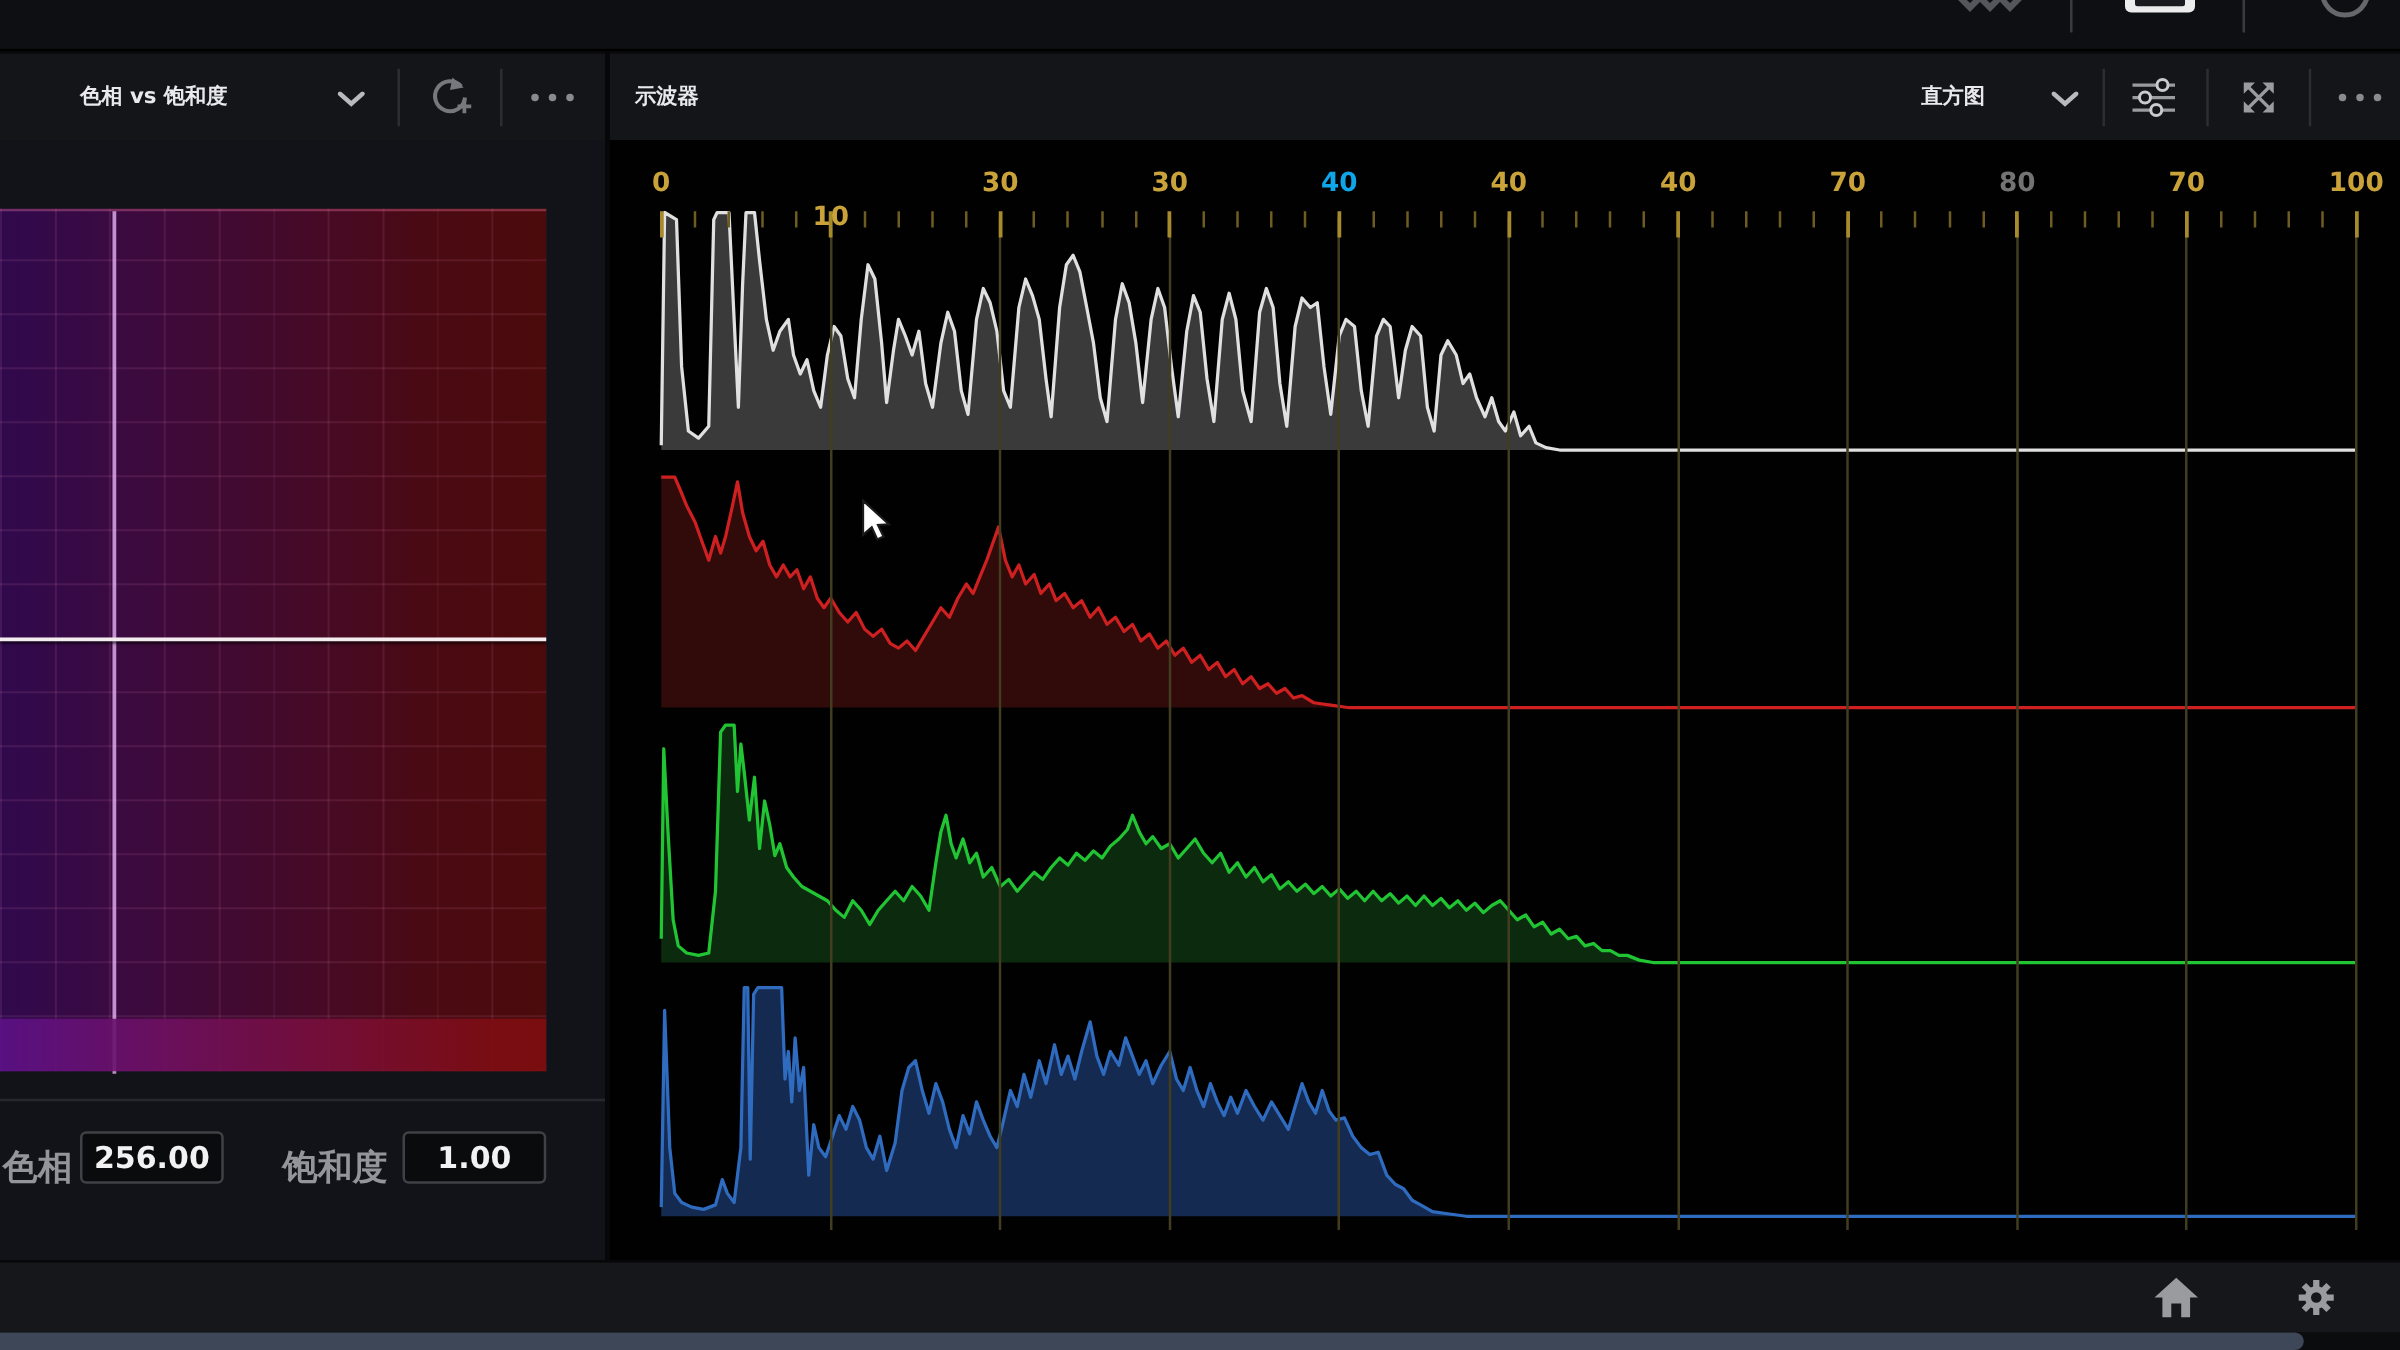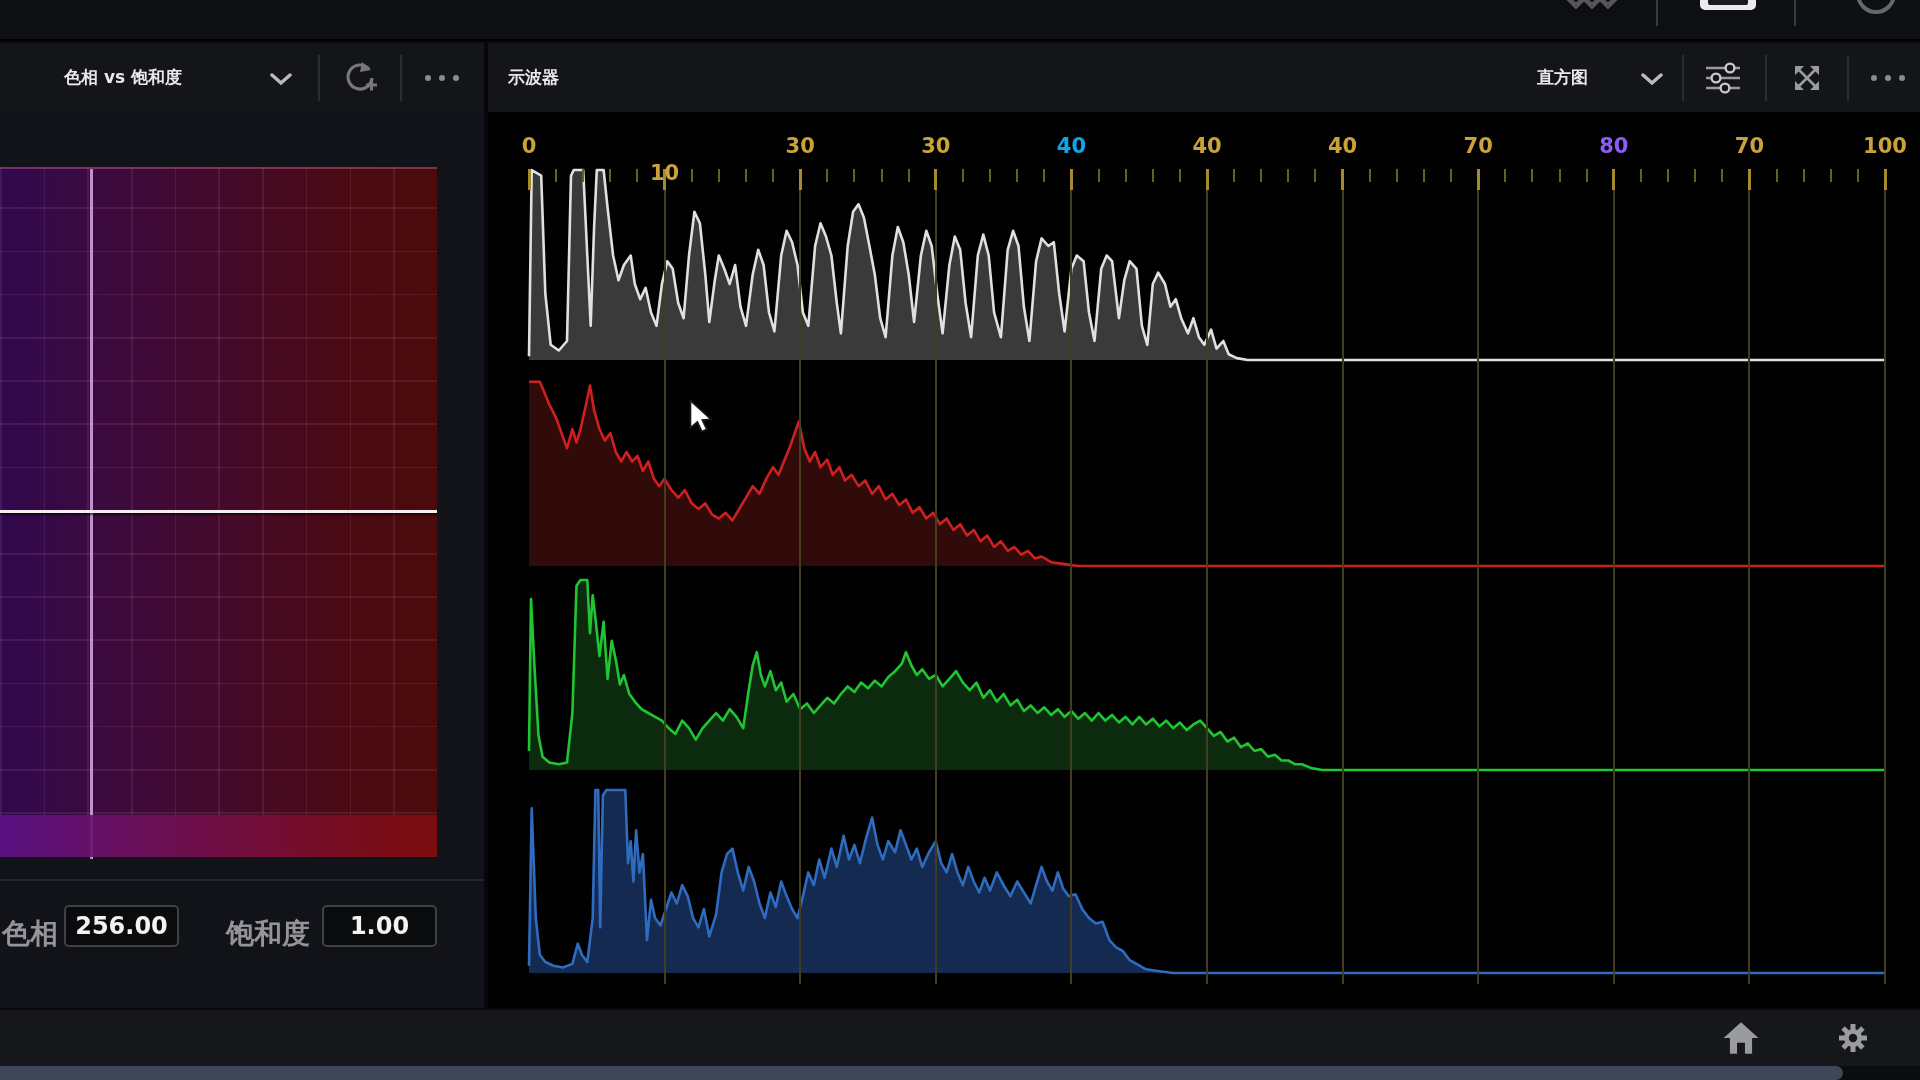--- a/index.html
+++ b/index.html
@@ -165,21 +165,21 @@
         <div class="tick-major" style="left: 717.5px;"></div>
         <div class="tick-label" style="left: 689px; color: rgb(201, 162, 58);">40</div>
         <div class="gridline" style="left: 853.6px; background: rgb(67, 61, 32);"></div>
         <div class="tick-major" style="left: 853.1px;"></div>
         <div class="tick-label" style="left: 824.6px; color: rgb(201, 162, 58);">40</div>
         <div class="gridline" style="left: 989.2px; background: rgb(67, 61, 32);"></div>
         <div class="tick-major" style="left: 988.7px;"></div>
         <div class="tick-label" style="left: 960.2px; color: rgb(201, 162, 58);">70</div>
         <div class="gridline" style="left: 1124.8px; background: rgb(67, 61, 32);"></div>
         <div class="tick-major" style="left: 1124.3px;"></div>
-        <div class="tick-label" style="left: 1095.8px; color: #8b5cf6;">80</div>
+        <div class="tick-label" style="left: 1095.8px; color: #737373;">80</div>
         <div class="gridline" style="left: 1260.4px; background: rgb(67, 61, 32);"></div>
         <div class="tick-major" style="left: 1259.9px;"></div>
         <div class="tick-label" style="left: 1231.4px; color: rgb(201, 162, 58);">70</div>
         <div class="gridline" style="left: 1396px; background: rgb(67, 61, 32);"></div>
         <div class="tick-major" style="left: 1395.5px;"></div>
         <div class="tick-label" style="left: 1367px; color: rgb(201, 162, 58); text-align: center;">100</div>
         <div class="tick-minor" style="left: 67.12px;"></div>
         <div class="tick-minor" style="left: 94.24px;"></div>
         <div class="tick-minor" style="left: 121.36px;"></div>
         <div class="tick-minor" style="left: 148.48px;"></div>

